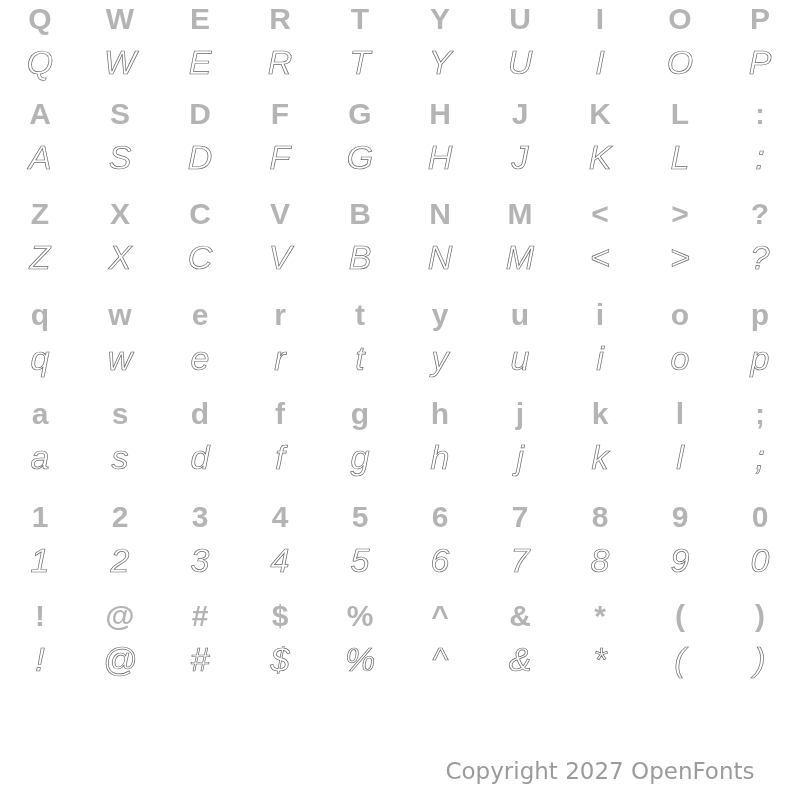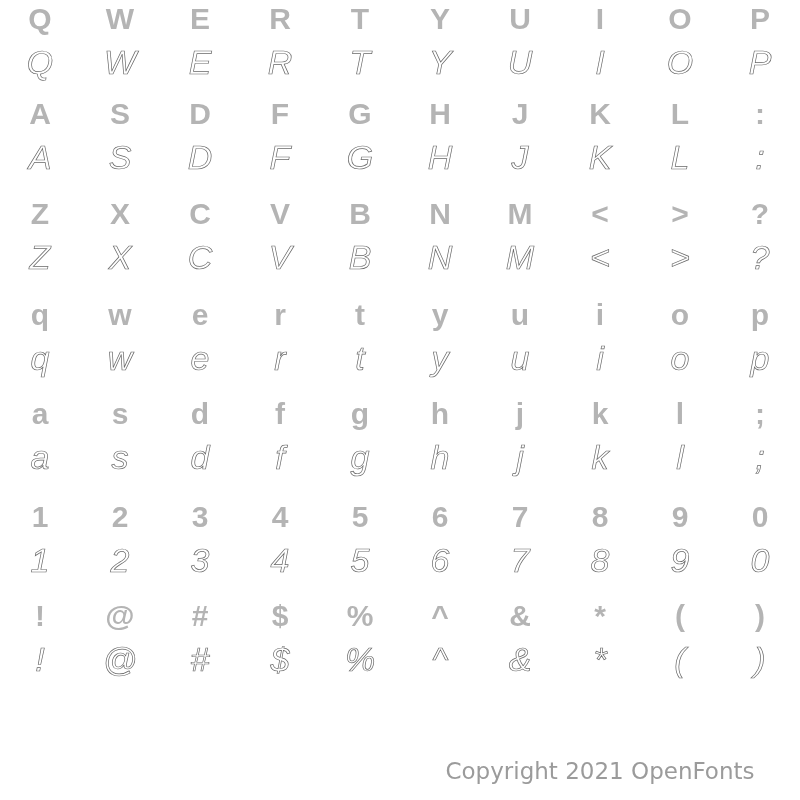--- a/index.html
+++ b/index.html
@@ -107,15 +107,15 @@
   </div>
 
   <div class="char-row row-regular" style="top:601px">
     <span class="cell">!</span><span class="cell">@</span><span class="cell">#</span><span class="cell">$</span><span class="cell">%</span><span class="cell">^</span><span class="cell">&amp;</span><span class="cell">*</span><span class="cell">(</span><span class="cell">)</span>
   </div>
 
   <div class="char-row row-thin" style="top:642px">
     <span class="cell">!</span><span class="cell">@</span><span class="cell">#</span><span class="cell">$</span><span class="cell">%</span><span class="cell">^</span><span class="cell">&amp;</span><span class="cell">*</span><span class="cell">(</span><span class="cell">)</span>
   </div>
 
-  <div class="footer">Copyright 2021 OpenFonts</div>
+  <div class="footer">Copyright 2027 OpenFonts</div>
 
 </div>
 
 </body></html>

